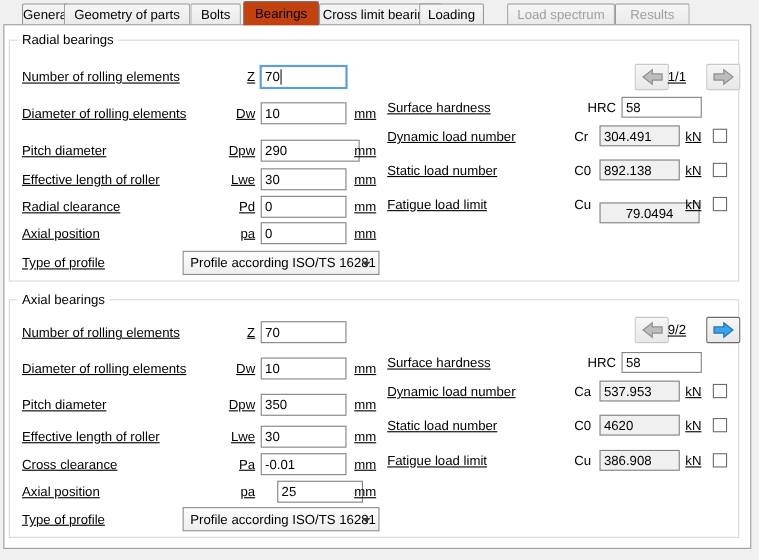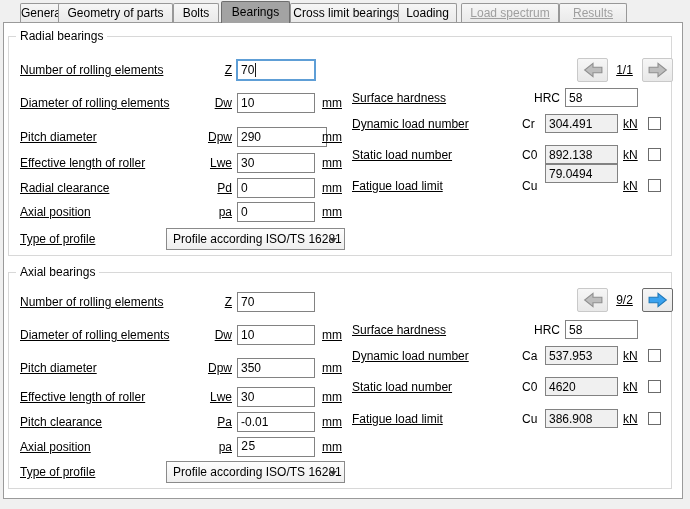--- a/index.html
+++ b/index.html
@@ -16,26 +16,26 @@
   .tab {
     position:absolute; top:3px; height:20px;
     background:linear-gradient(#f6f6f6,#e9e9e9);
     border:1px solid #989898; border-bottom:none;
     border-radius:2px 2px 0 0;
     text-align:center; line-height:18px;
     cursor:default; white-space:nowrap; overflow:hidden;
   }
   .tab.active {
     top:1px; height:22px;
-    background:#a3a3a3;
+    background:#c2410c;
     border-color:#6e6e6e;
     line-height:21px;
     z-index:5;
   }
-  .tab.disabled { color:#9f9f9f;text-decoration:underline; }
+  .tab.disabled { color:#9f9f9f; }
   
   .pane {
     position:absolute; left:3px; top:22px; width:680px; height:477px;
     background:#ffffff; border:1px solid #9a9a9a;
     z-index:1;
   }
   
   .gbox { position:absolute; border:1px solid #d8d8d8; background:transparent; z-index:2; }
   .gtitle {
     position:absolute; background:#ffffff; padding:0 4px;
@@ -69,31 +69,31 @@
     position:absolute; width:13px; height:13px;
     border:1px solid #6b6b6b; background:#fff; z-index:3;
   }
   .navbtn {
     position:absolute; width:31px; height:24px;
     background:linear-gradient(#f6f6f6,#e8e8e8);
     border:1px solid #c9c9c9; border-radius:2px;
     display:flex; align-items:center; justify-content:center; z-index:3;
   }
   .navbtn.hl { border-color:#6b6b6b; }
-  .pagetext { width:35px; text-align:center; line-height:24px; }
+  .pagetext { width:35px; line-height:24px; }
 </style>
 </head>
 <body>
 
 <div class="tab" style="left:20px;width:42px">General</div>
 <div class="tab" style="left:58px;width:115px">Geometry of parts</div>
 <div class="tab" style="left:173px;width:46px">Bolts</div>
 <div class="tab active" style="left:221px;width:69px">Bearings</div>
 <div class="tab" style="left:290px;width:112px">Cross limit bearings</div>
-<div class="tab" style="left:398px;width:59px">Loading</div>
+<div class="tab" style="left:381px;width:59px">Loading</div>
 <div class="tab disabled" style="left:461px;width:98px">Load spectrum</div>
 <div class="tab disabled" style="left:559px;width:68px">Results</div>
 
 <div class="pane"></div>
 
 <div class="gbox" style="left:8px;top:36px;width:664px;height:220px"></div>
 <div class="gtitle" style="left:16px;top:29px">Radial bearings</div>
 
 <div class="lbl" style="left:20px;top:60px">Number of rolling elements</div>
 <div class="sym" style="left:195px;top:60px">Z</div>
@@ -154,21 +154,21 @@
 <div class="chk" style="left:648px;top:117px"></div>
 
 <div class="lbl" style="left:352px;top:145px">Static load number</div>
 <div class="symr" style="left:522px;top:145px">C0</div>
 <input class="inp ro" style="left: 545px; top: 145px; width: 73px; height: 19px;" readonly="" value="892.138">
 <div class="unit" style="left:623px;top:145px">kN</div>
 <div class="chk" style="left:648px;top:148px"></div>
 
 <div class="lbl" style="left:352px;top:176px">Fatigue load limit</div>
 <div class="symr" style="left:522px;top:176px">Cu</div>
-<input class="inp ro" style="left: 545px; top: 164px; width: 73px; height: 19px;" readonly="" value="79.0494">
+<input class="inp ro" style="left: 545px; top: 184px; width: 91px; height: 19px; text-align: center;" readonly="" value="79.0494">
 <div class="unit" style="left:623px;top:176px">kN</div>
 <div class="chk" style="left:648px;top:179px"></div>
 
 <div class="gbox" style="left:8px;top:272px;width:664px;height:217px"></div>
 <div class="gtitle" style="left:16px;top:265px">Axial bearings</div>
 
 <div class="lbl" style="left:20px;top:292px">Number of rolling elements</div>
 <div class="sym" style="left:195px;top:292px">Z</div>
 <input class="inp" style="left: 237px; top: 292px; width: 78px;" value="70">
 
@@ -180,28 +180,28 @@
 <div class="lbl" style="left:20px;top:358px">Pitch diameter</div>
 <div class="sym" style="left:195px;top:358px">Dpw</div>
 <input class="inp" style="left: 237px; top: 358px; width: 78px;" value="350">
 <div class="unit" style="left:322px;top:358px">mm</div>
 
 <div class="lbl" style="left:20px;top:387px">Effective length of roller</div>
 <div class="sym" style="left:195px;top:387px">Lwe</div>
 <input class="inp" style="left: 237px; top: 387px; width: 78px;" value="30">
 <div class="unit" style="left:322px;top:387px">mm</div>
 
-<div class="lbl" style="left:20px;top:412px">Pitch clearance</div>
+<div class="lbl" style="left:20px;top:412px">Cross clearance</div>
 <div class="sym" style="left:195px;top:412px">Pa</div>
 <input class="inp" style="left: 237px; top: 412px; width: 78px;" value="-0.01">
 <div class="unit" style="left:322px;top:412px">mm</div>
 
 <div class="lbl" style="left:20px;top:437px">Axial position</div>
 <div class="sym" style="left:195px;top:437px">pa</div>
-<input class="inp" style="left: 237px; top: 437px; width: 78px; font-family: Liberation Mono, monospace;" value="25">
+<input class="inp" style="left: 252px; top: 437px; width: 78px;" value="25">
 <div class="unit" style="left:322px;top:437px">mm</div>
 
 <div class="lbl" style="left:20px;top:462px">Type of profile</div>
 <div class="combo" style="left:166px;top:461px">
   <span>Profile according ISO/TS 16281</span>
   <span class="combo-arrow"></span>
 </div>
 
 <div class="navbtn" style="left:577px;top:288px">
   <svg width="20" height="16" viewBox="0 0 18 14">

